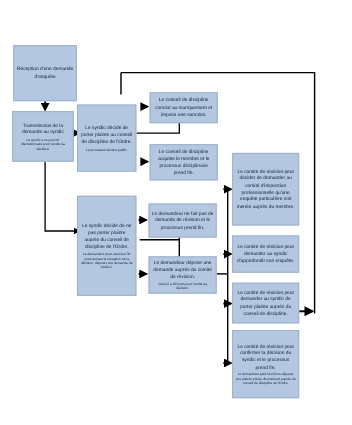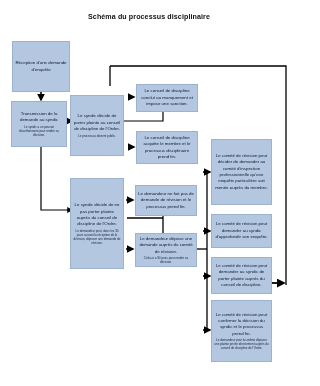--- a/index.html
+++ b/index.html
@@ -51,21 +51,20 @@
     width:100%;
     margin-top:1px;
     color:#16243a;
   }
 </style>
 </head>
 <body>
 
 <div id="canvas">
 
-  <div class="title">Schéma du processus disciplinaire</div>
 
   <svg class="lines" xmlns="http://www.w3.org/2000/svg">
     <defs>
       <marker id="ah" markerWidth="5" markerHeight="5" refX="4" refY="2.5" orient="auto">
         <path d="M0,0 L5,2.5 L0,5 z" fill="#000000"></path>
       </marker>
     </defs>
 
     <path d="M41,92 L41,100" stroke="#000000" stroke-width="1.6" fill="none" marker-end="url(#ah)"></path>
 

